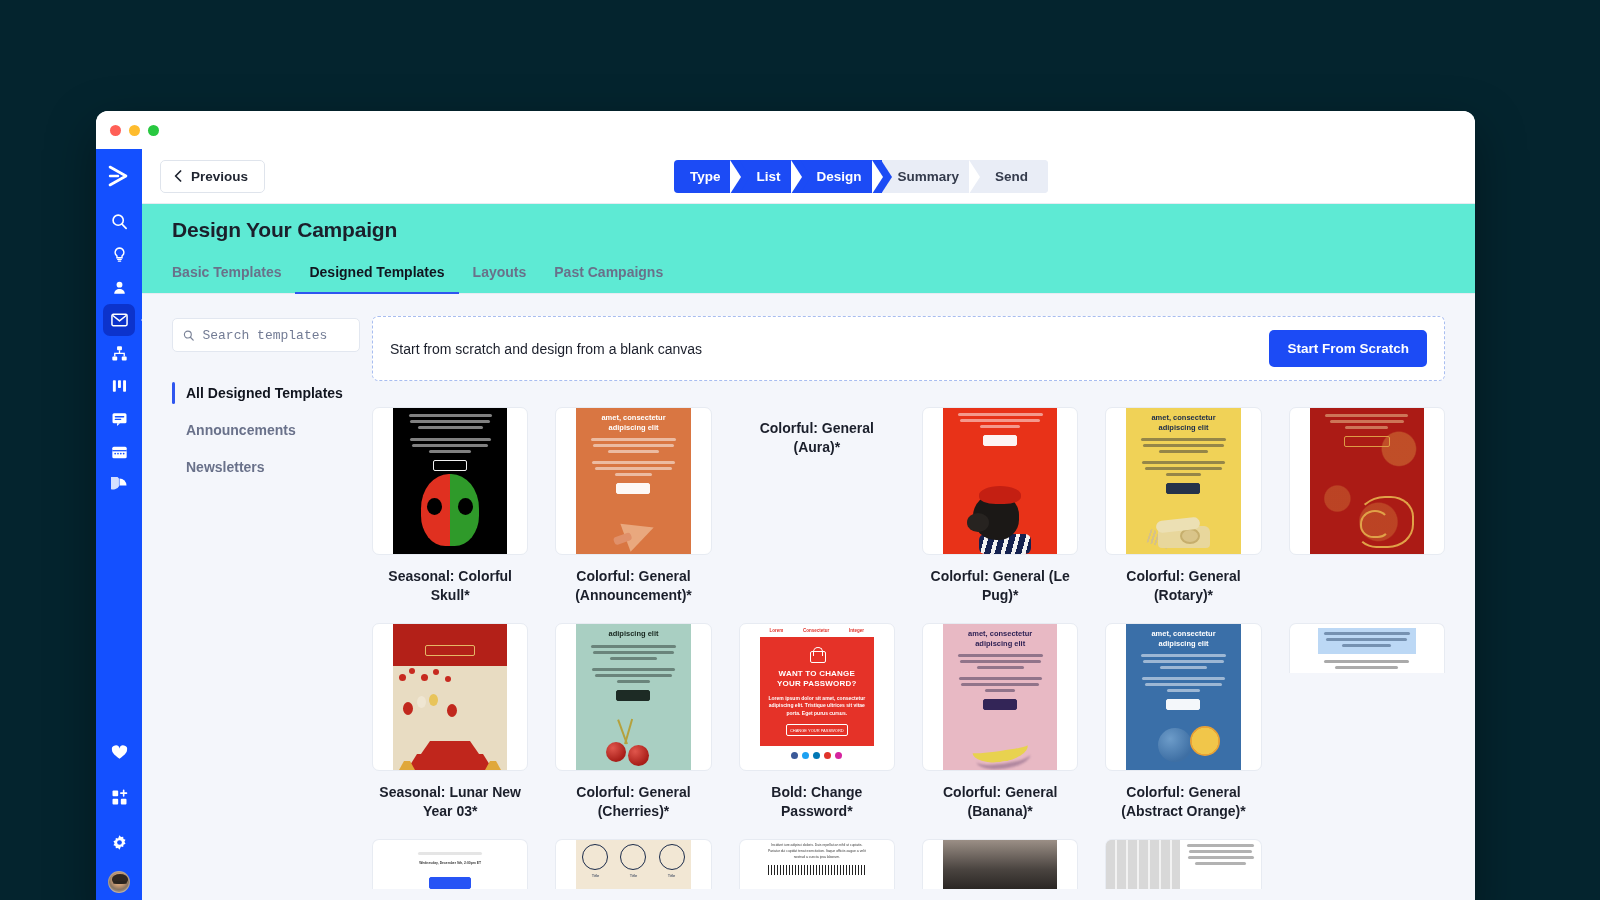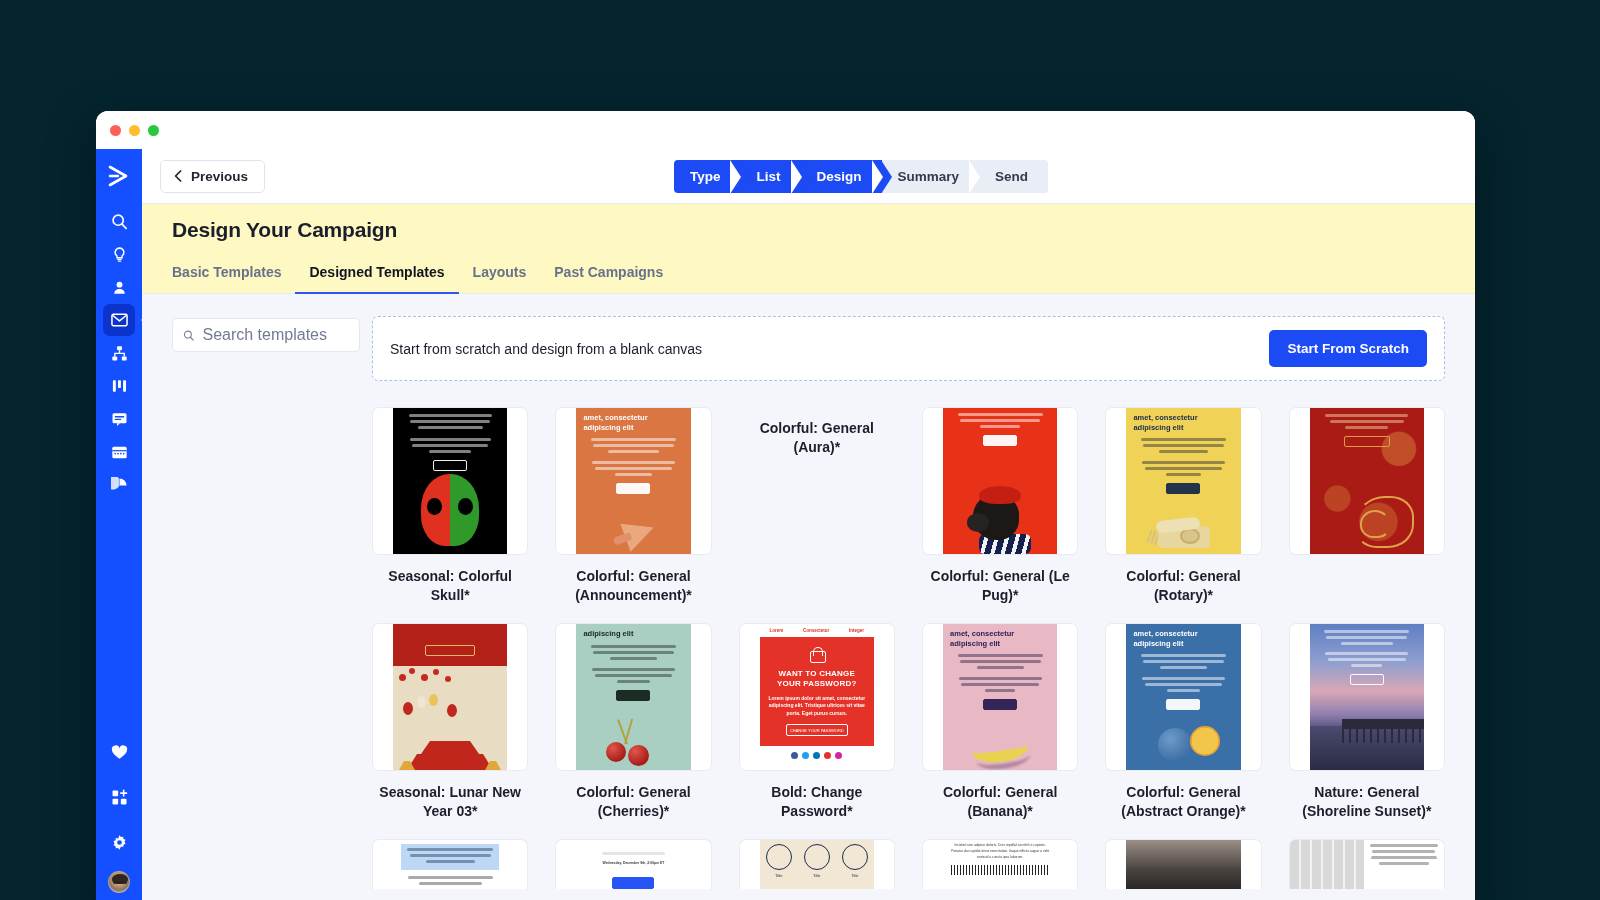--- a/index.html
+++ b/index.html
@@ -156,21 +156,21 @@
   #next-btn {
     height: 33px; padding: 0 13px 0 16px;
     border: none; border-radius: 5px;
     background: #1c4bf5; cursor: pointer;
     color: #fff; font-size: 13.5px; font-weight: 700;
     display: flex; align-items: center; gap: 9px;
     font-family: "Liberation Sans", sans-serif;
   }
 
   
-  #header-band { background: #fef9c3; padding: 14px 0 0 0; flex: 0 0 auto; }
+  #header-band { background: #5eead4; padding: 14px 0 0 0; flex: 0 0 auto; }
   #page-title {
     font-size: 21px; font-weight: 700; color: #1b1f2b;
     padding: 0 0 0 30px; letter-spacing: -.2px;
   }
   #tabs {
     display: flex; gap: 0;
     padding: 0 0 0 30px;
     margin-top: 22px;
     border-bottom: 1px solid #e7ebf2;
   }
@@ -199,22 +199,22 @@
     position: relative;
     height: 34px;
     border: 1px solid #e2e7f0; border-radius: 5px;
     background: #fff;
     display: flex; align-items: center;
     padding: 0 10px;
     gap: 8px;
   }
   #search-box input {
     border: none; outline: none; background: transparent;
-    font-size: 16px; color: #404040;
-    font-family: Liberation Sans, sans-serif;
+    font-size: 13px; color: #404040;
+    font-family: Liberation Mono, monospace;
     width: 100%;
   }
   #search-box input::placeholder { color: #7b melhor; }
   #search-box input::placeholder { color: #727b94; }
   #cat-list { margin-top: 26px; }
   .cat {
     font-size: 14px; color: #69718a; font-weight: 700;
     padding: 7px 0 7px 14px;
     cursor: pointer;
     position: relative;
@@ -276,21 +276,21 @@
   .cap {
     text-align: center;
     font-size: 14px; font-weight: 700; color: #1b1f2b;
     margin-top: 12px; line-height: 1.37;
     padding: 0 4px;
     height: 56px;
   }
 
   
   .ml { height: 3px; border-radius: 2px; background: currentColor; opacity:.5; margin: 0 auto 3px auto; }
-  .hd { font-size: 7.5px; font-weight: 700; text-align: left; line-height: 1.28; padding: 5px 7px 4px 7px; }
+  .hd { font-size: 7.5px; font-weight: 700; text-align: center; line-height: 1.28; padding: 5px 7px 4px 7px; }
   .body-lines { padding: 2px 12px 0 12px; }
   .btn-mini {
     width: 34px; height: 11px; margin: 7px auto 0 auto;
     border-radius: 2px;
     border: 1px solid currentColor;
     font-size: 4px; display:flex; align-items:center; justify-content:center;
     opacity: .95;
   }
 
   
@@ -665,20 +665,25 @@
 
       <div id="main">
 
         <div id="filters">
           <div id="search-box">
             <svg width="13" height="13" viewBox="0 0 18 18">
                 <circle cx="7.6" cy="7.6" r="5.4" fill="none" stroke="#7b8398" stroke-width="1.8"></circle>
                 <path d="M11.6 11.8 L16 16.2" stroke="#7b8398" stroke-width="2" stroke-linecap="round"></path>
               </svg>
             <input type="text" placeholder="Search templates" style="">
+          </div>
+          <div id="cat-list">
+            <div class="cat active">All Designed Templates</div>
+            <div class="cat">Announcements</div>
+            <div class="cat">Newsletters</div>
           </div>
         </div>
 
         <div id="panel">
 
           <div id="scratch">
             <div id="scratch-text">Start from scratch and design from a blank canvas</div>
             <button id="scratch-btn">Start From Scratch</button>
           </div>
 
@@ -893,39 +898,20 @@
                       <div class="ml" style="width:36%"></div>
                   </div>
                   <div class="btn-mini" style="color:#3a6fa8;background:#fff;border-color:#fff"></div>
                   <div class="orange-ball"></div>
                   <div class="orange-slice"></div>
                 </div>
               </div>
               <div class="cap">Colorful: General (Abstract Orange)*</div>
             </div>
 
-            <div class="card">
-              <div class="thumb">
-                <div class="inner art-shoreline">
-                  <div class="body-lines" style="color:#fff;padding-top:6px;position:relative;z-index:3">
-                    <div class="ml" style="width:94%"></div>
-                      <div class="ml" style="width:90%"></div>
-                      <div class="ml" style="width:58%"></div>
-                    <div style="height:4px"></div>
-                    <div class="ml" style="width:92%"></div>
-                      <div class="ml" style="width:86%"></div>
-                      <div class="ml" style="width:34%"></div>
-                  </div>
-                  <div class="btn-mini" style="color:#fff;position:relative;z-index:3"></div>
-                  <div class="water"></div>
-                  <div class="pier"></div>
-                </div>
-              </div>
-              <div class="cap">Nature: General (Shoreline Sunset)*</div>
-            </div>
 
             <div class="card">
               <div class="thumb partial">
                 <div class="inner art-blue-note">
                   <div class="blue-box">
                     <div class="ml" style="width:96%;background:#2d4a6e"></div>
                       <div class="ml" style="width:90%;background:#2d4a6e"></div>
                       <div class="ml" style="width:54%;background:#2d4a6e"></div>
                   </div>
                   <div class="body-lines" style="color:#555">

